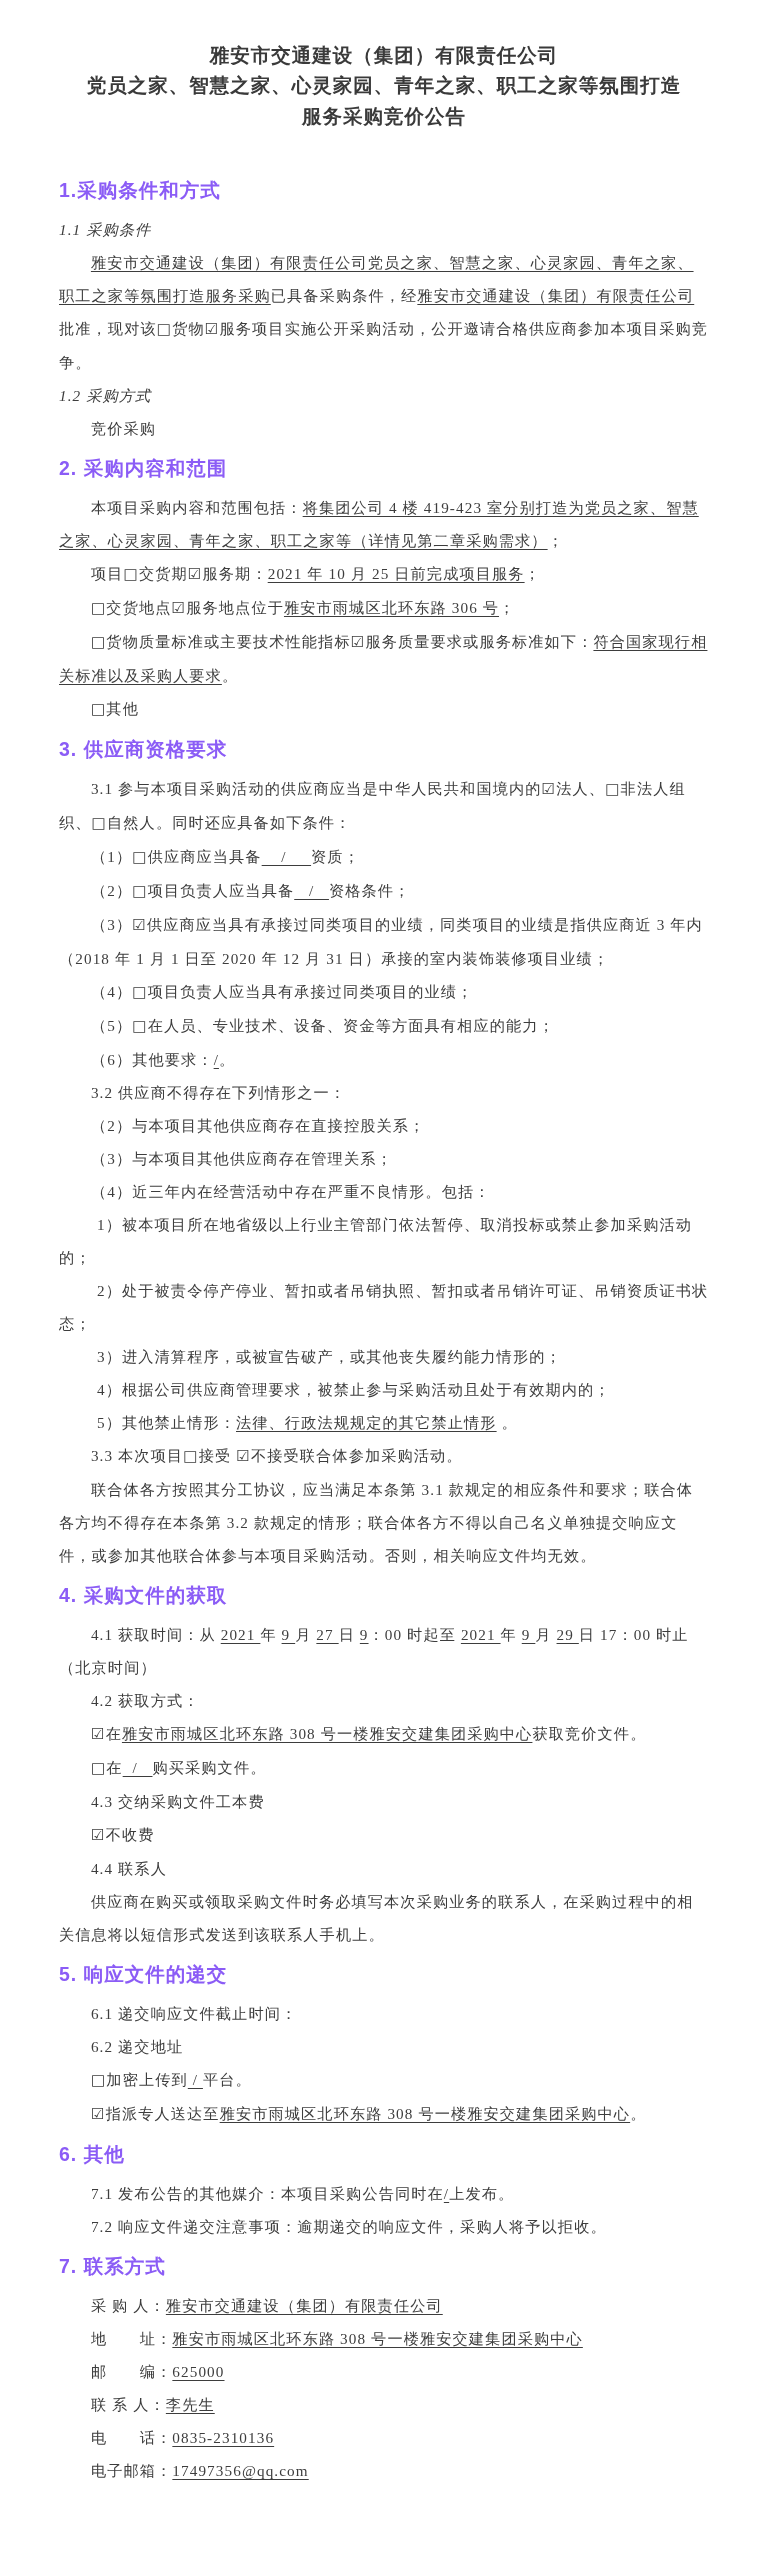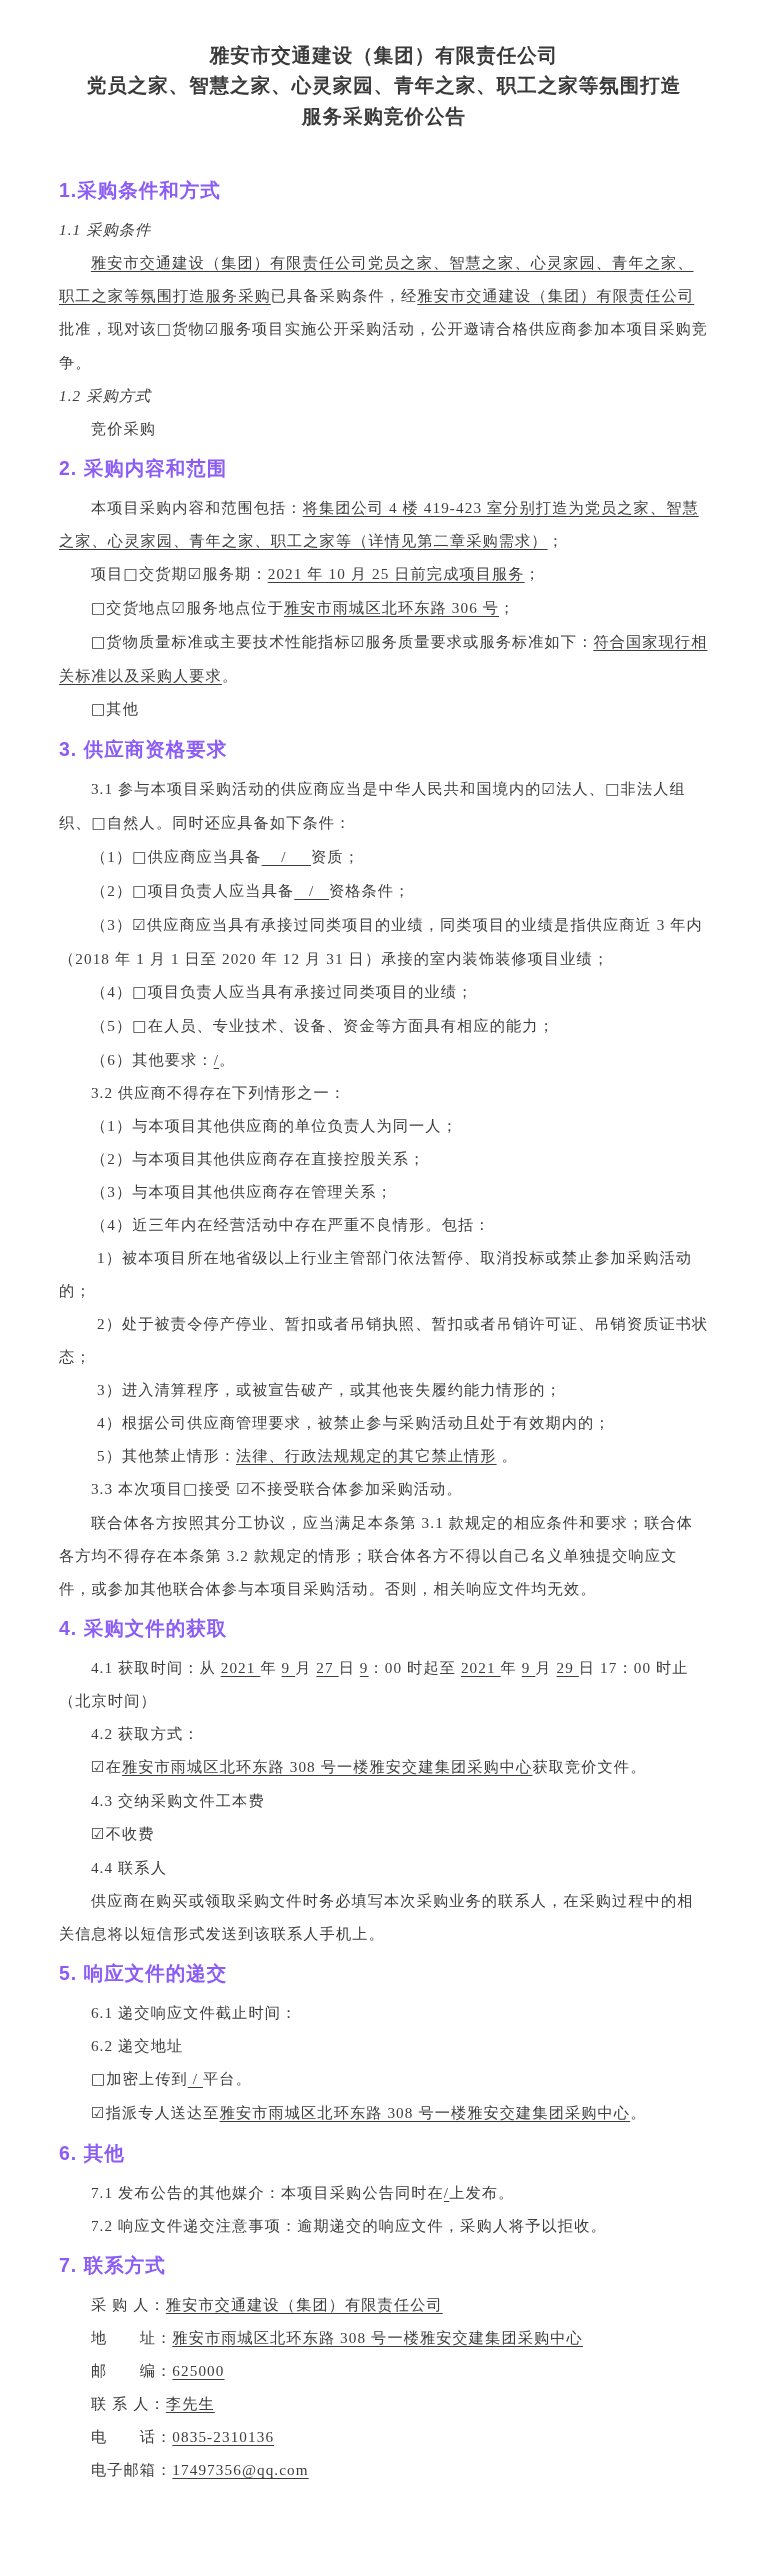--- a/index.html
+++ b/index.html
@@ -46,35 +46,35 @@
       <div class="blk p"><span class="cb">□</span><span>其他</span></div>
       <div class="blk h"><span>3.  供应商资格要求</span></div>
       <div class="blk p"><span>3.1 参与本项目采购活动的供应商应当是中华人民共和国境内的</span><span class="cb">☑</span><span>法人、</span><span class="cb">□</span><span>非法人组织、</span><span class="cb">□</span><span>自然人。同时还应具备如下条件：</span></div>
       <div class="blk p"><span>（1）</span><span class="cb">□</span><span>供应商应当具备</span><span class="u">&nbsp;&nbsp;&nbsp;&nbsp;/&nbsp;&nbsp;&nbsp;&nbsp;&nbsp;</span><span>资质；</span></div>
       <div class="blk p"><span>（2）</span><span class="cb">□</span><span>项目负责人应当具备</span><span class="u">&nbsp;&nbsp;&nbsp;/&nbsp;&nbsp;&nbsp;</span><span>资格条件；</span></div>
       <div class="blk p"><span>（3）</span><span class="cb">☑</span><span>供应商应当具有承接过同类项目的业绩，同类项目的业绩是指供应商近 3 年内（2018 年 1 月 1 日至 2020 年 12 月 31 日）承接的室内装饰装修项目业绩；</span></div>
       <div class="blk p"><span>（4）</span><span class="cb">□</span><span>项目负责人应当具有承接过同类项目的业绩；</span></div>
       <div class="blk p"><span>（5）</span><span class="cb">□</span><span>在人员、专业技术、设备、资金等方面具有相应的能力；</span></div>
       <div class="blk p"><span>（6）其他要求：</span><span class="u">/</span><span>。</span></div>
       <div class="blk p"><span>3.2 供应商不得存在下列情形之一：</span></div>
-      <div class="blk p"><span>（1）与本项目其他供应商的单位负责人为同一人；</span></div>
       <div class="blk p"><span>（2）与本项目其他供应商存在直接控股关系；</span></div>
       <div class="blk p"><span>（3）与本项目其他供应商存在管理关系；</span></div>
       <div class="blk p"><span>（4）近三年内在经营活动中存在严重不良情形。包括：</span></div>
       <div class="blk p i25"><span>1）被本项目所在地省级以上行业主管部门依法暂停、取消投标或禁止参加采购活动的；</span></div>
       <div class="blk p i25"><span>2）处于被责令停产停业、暂扣或者吊销执照、暂扣或者吊销许可证、吊销资质证书状态；</span></div>
       <div class="blk p i25"><span>3）进入清算程序，或被宣告破产，或其他丧失履约能力情形的；</span></div>
       <div class="blk p i25"><span>4）根据公司供应商管理要求，被禁止参与采购活动且处于有效期内的；</span></div>
       <div class="blk p i25"><span>5）其他禁止情形：</span><span class="u">法律、行政法规规定的其它禁止情形</span><span>&nbsp;。</span></div>
       <div class="blk p"><span>3.3 本次项目</span><span class="cb">□</span><span>接受 </span><span class="cb">☑</span><span>不接受联合体参加采购活动。</span></div>
       <div class="blk p"><span>联合体各方按照其分工协议，应当满足本条第 3.1 款规定的相应条件和要求；联合体各方均不得存在本条第 3.2 款规定的情形；联合体各方不得以自己名义单独提交响应文件，或参加其他联合体参与本项目采购活动。否则，相关响应文件均无效。</span></div>
       <div class="blk h"><span>4.  采购文件的获取</span></div>
       <div class="blk p"><span>4.1 获取时间：从 </span><span class="u">2021 </span><span>年 </span><span class="u">9 </span><span>月 </span><span class="u">27 </span><span>日 </span><span class="u">9</span><span>：00 时起至 </span><span class="u">2021 </span><span>年 </span><span class="u">9 </span><span>月 </span><span class="u">29 </span><span>日 17：00 时止（北京时间）</span></div>
       <div class="blk p"><span>4.2  获取方式：</span></div>
       <div class="blk p"><span class="cb">☑</span><span>在</span><span class="u">雅安市雨城区北环东路 308 号一楼雅安交建集团采购中心</span><span>获取竞价文件。</span></div>
+      <div class="blk p"><span class="cb">□</span><span>在</span><span class="u">&nbsp;&nbsp;/&nbsp;&nbsp;&nbsp;</span><span>购买采购文件。</span></div>
       <div class="blk p"><span>4.3 交纳采购文件工本费</span></div>
       <div class="blk p"><span class="cb">☑</span><span>不收费</span></div>
       <div class="blk p"><span>4.4 联系人</span></div>
       <div class="blk p"><span>供应商在购买或领取采购文件时务必填写本次采购业务的联系人，在采购过程中的相关信息将以短信形式发送到该联系人手机上。</span></div>
       <div class="blk h"><span>5.  响应文件的递交</span></div>
       <div class="blk p"><span>6.1 递交响应文件截止时间：</span></div>
       <div class="blk p"><span>6.2 递交地址</span></div>
       <div class="blk p"><span class="cb">□</span><span>加密上传到</span><span class="u">&nbsp;/&nbsp;</span><span>平台。</span></div>
       <div class="blk p"><span class="cb">☑</span><span>指派专人送达至</span><span class="u">雅安市雨城区北环东路 308 号一楼雅安交建集团采购中心</span><span>。</span></div>
       <div class="blk h"><span>6.  其他</span></div>

